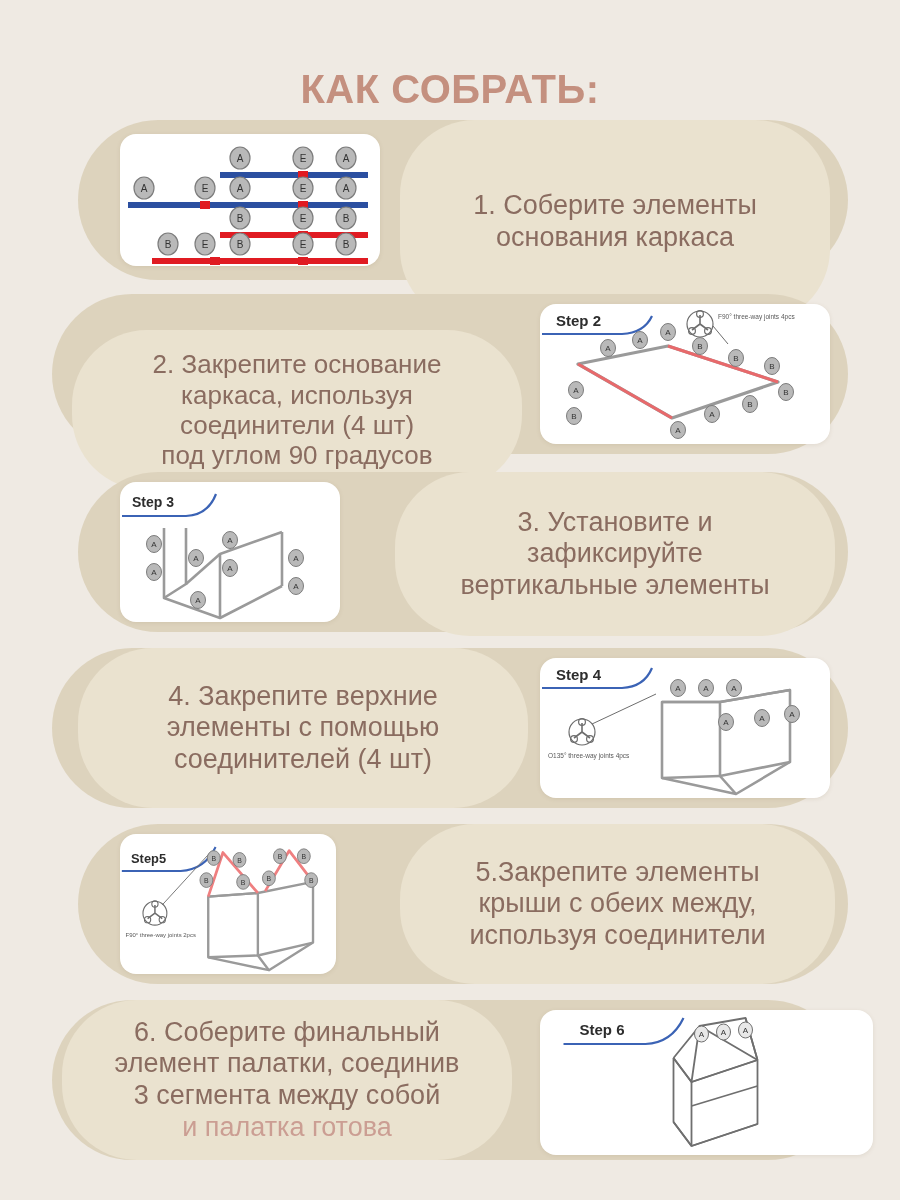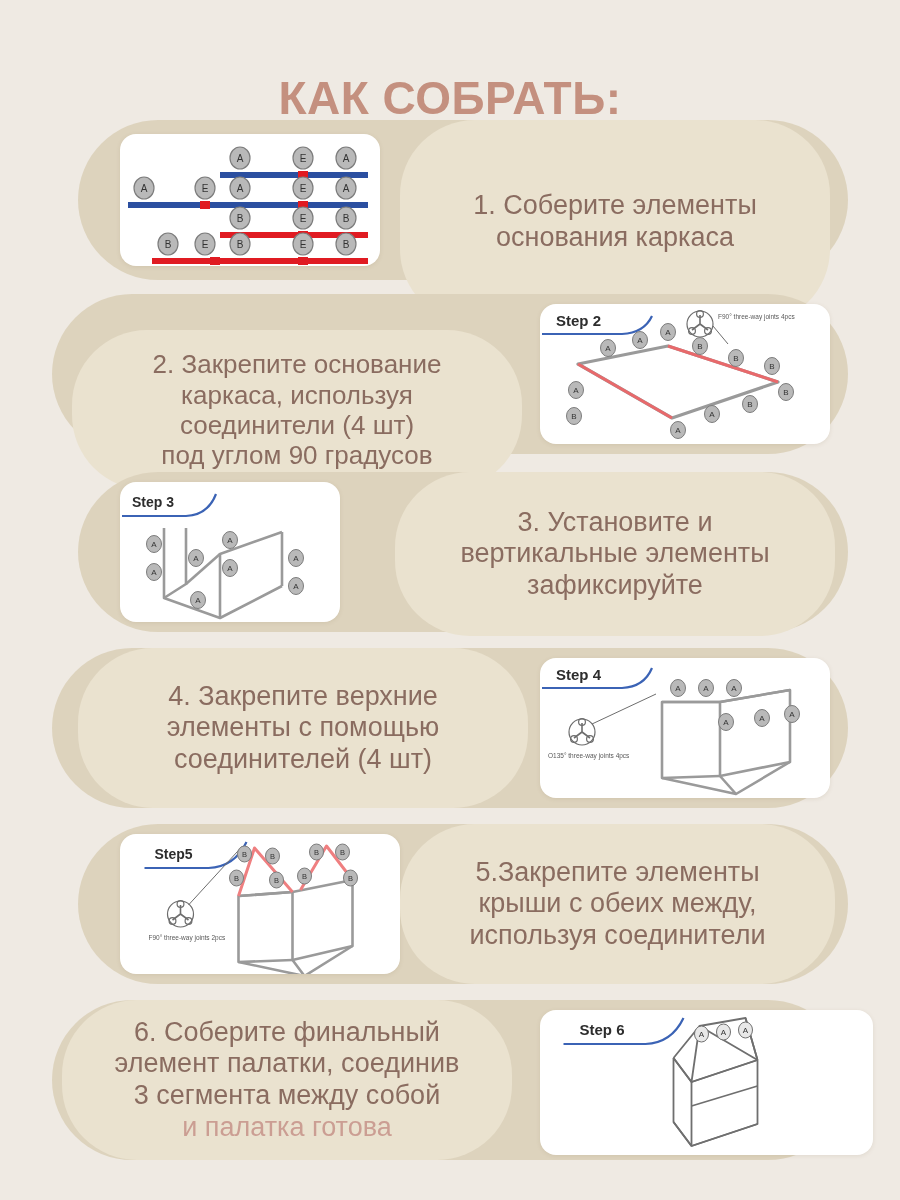--- a/index.html
+++ b/index.html
@@ -14,21 +14,21 @@
     overflow: hidden;
     position: relative;
   }
 
   .page-title {
     position: absolute;
     top: 40px;
     left: 0;
     width: 900px;
     text-align: center;
-    font-size: 46px;
+    font-size: 40px;
     font-weight: bold;
     letter-spacing: 0.5px;
     color: #c4907f;
   }
 
   
   .step-row {
     position: absolute;
     left: 0;
     width: 900px;
@@ -86,21 +86,21 @@
   #row3 .img-card   { left: 120px; top: 10px; width: 220px; height: 140px; }
   #row3 .text-capsule { left: 395px; top: 0px; width: 440px; height: 164px; font-size: 27px; }
 
   
   #row4 { top: 648px; }
   #row4 .text-capsule { left: 78px; top: 0px; width: 450px; height: 160px; font-size: 27px; }
   #row4 .img-card   { left: 540px; top: 10px; width: 290px; height: 140px; }
 
   
   #row5 { top: 824px; }
-  #row5 .img-card   { left: 120px; top: 10px; width: 280px; height: 140px; }
+  #row5 .img-card   { left: 120px; top: 10px; width: 216px; height: 140px; }
   #row5 .text-capsule { left: 400px; top: 0px; width: 435px; height: 160px; font-size: 27px; }
 
   
   #row6 { top: 1000px; padding-left: 40px; }
   #row6 .text-capsule { left: 62px; top: 0px; width: 450px; height: 160px; font-size: 27px; }
   #row6 .img-card   { left: 540px; top: 10px; width: 333px; height: 145px; }
 
   .step-tag-text { font-family: "Liberation Sans", sans-serif; font-weight: bold; fill: #2d2d2d; }
   .joint-text { font-family: "Liberation Sans", sans-serif; fill: #585858; }
 </style>
@@ -289,22 +289,22 @@
         <text x="110" y="89">A</text>
         <text x="176" y="79">A</text>
         <text x="176" y="107">A</text>
       </g>
     </svg>
   </div>
 
   <div class="text-capsule">
     <div>
       <span class="tline">3. Установите и</span>
+      <span class="tline">зафиксируйте</span>
       <span class="tline">вертикальные элементы</span>
-      <span class="tline">зафиксируйте</span>
     </div>
   </div>
 </div>
 
 <div class="step-row" id="row4">
   <div class="band img-right"></div>
 
   <div class="text-capsule">
     <div>
       <span class="tline">4. Закрепите верхние</span>

